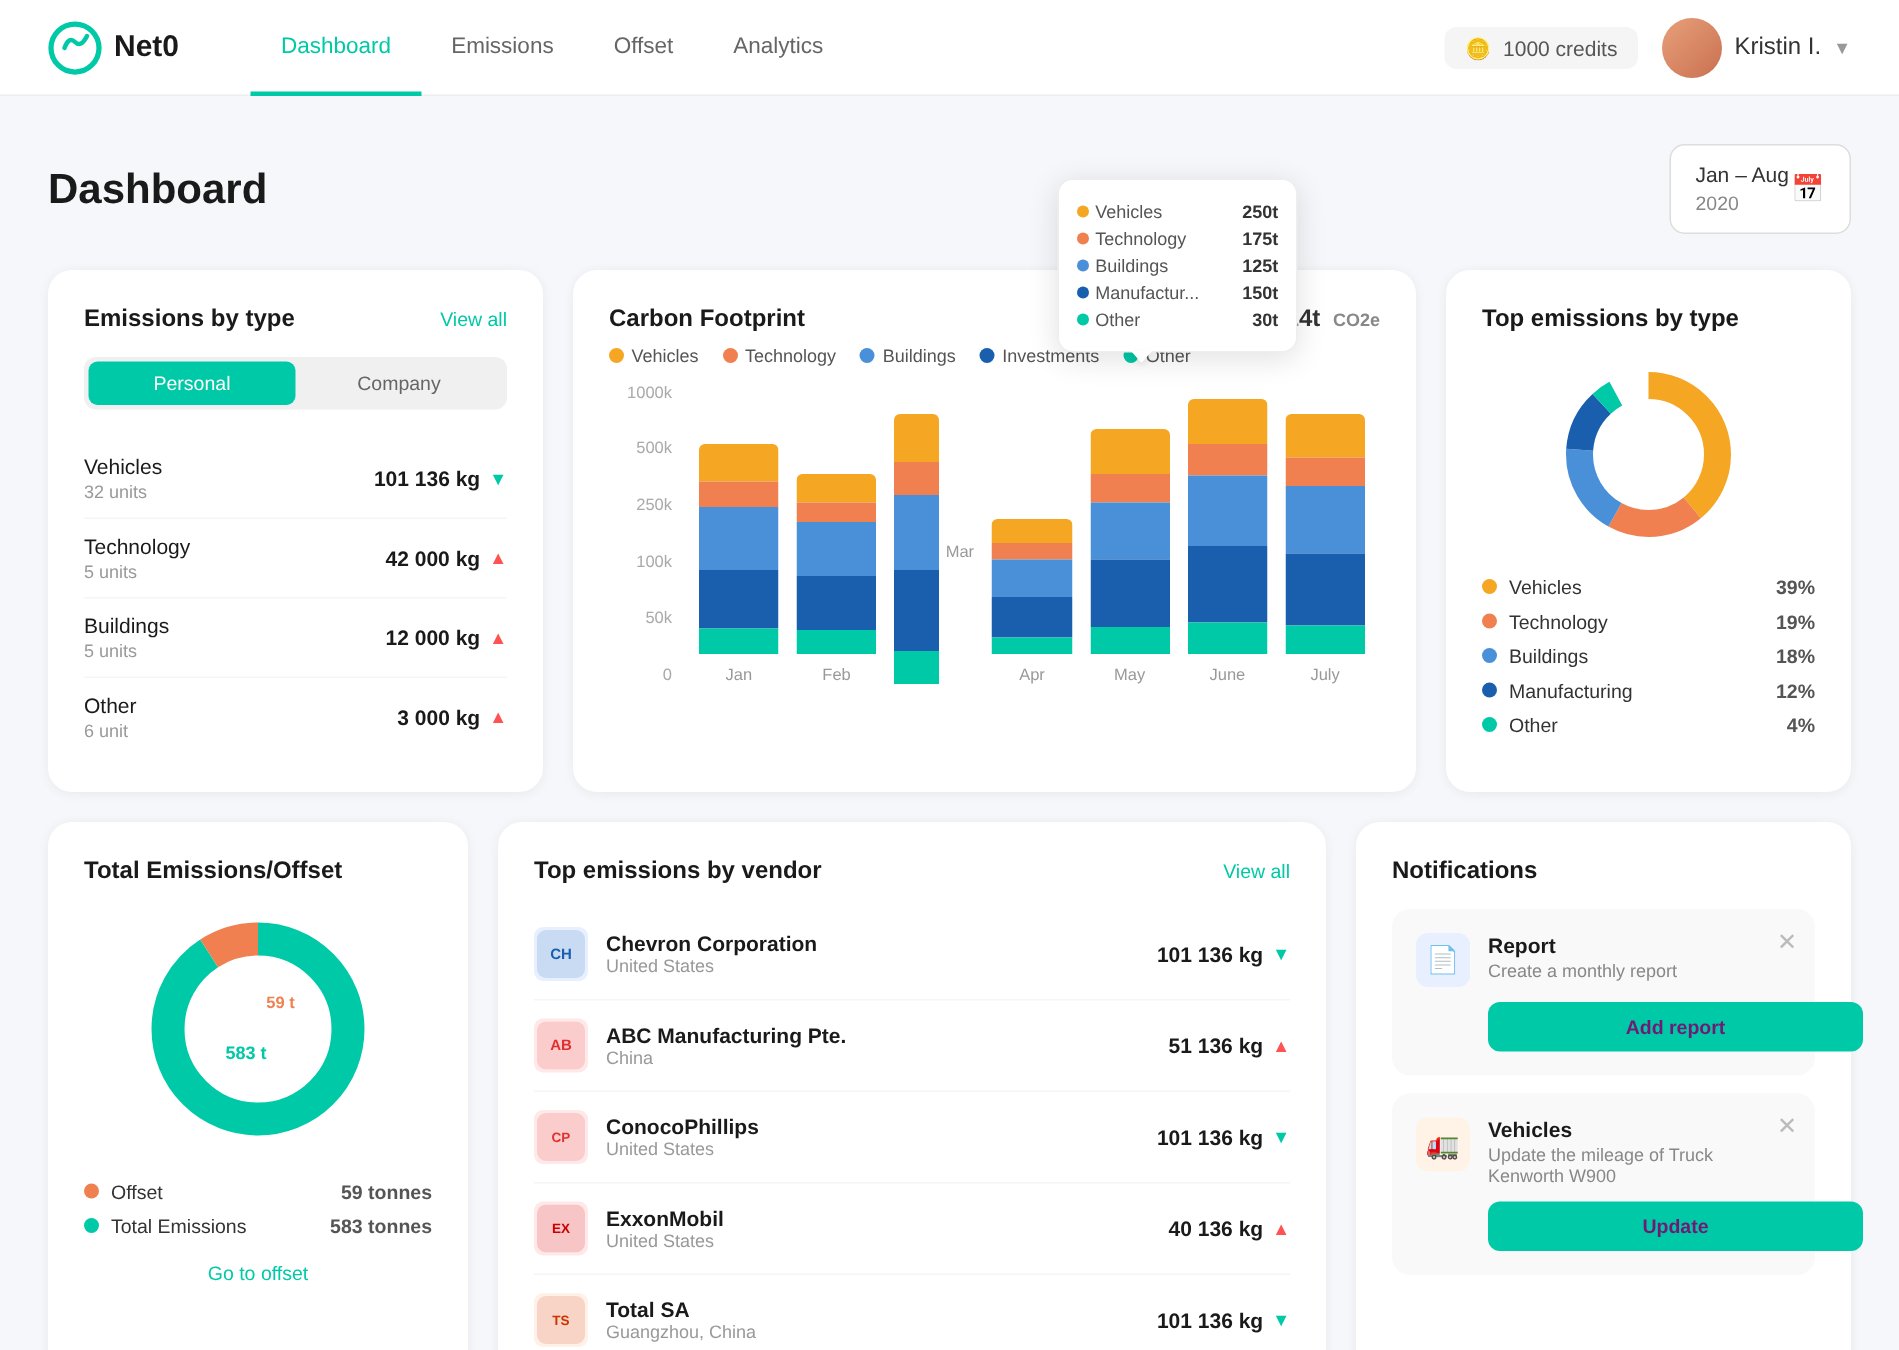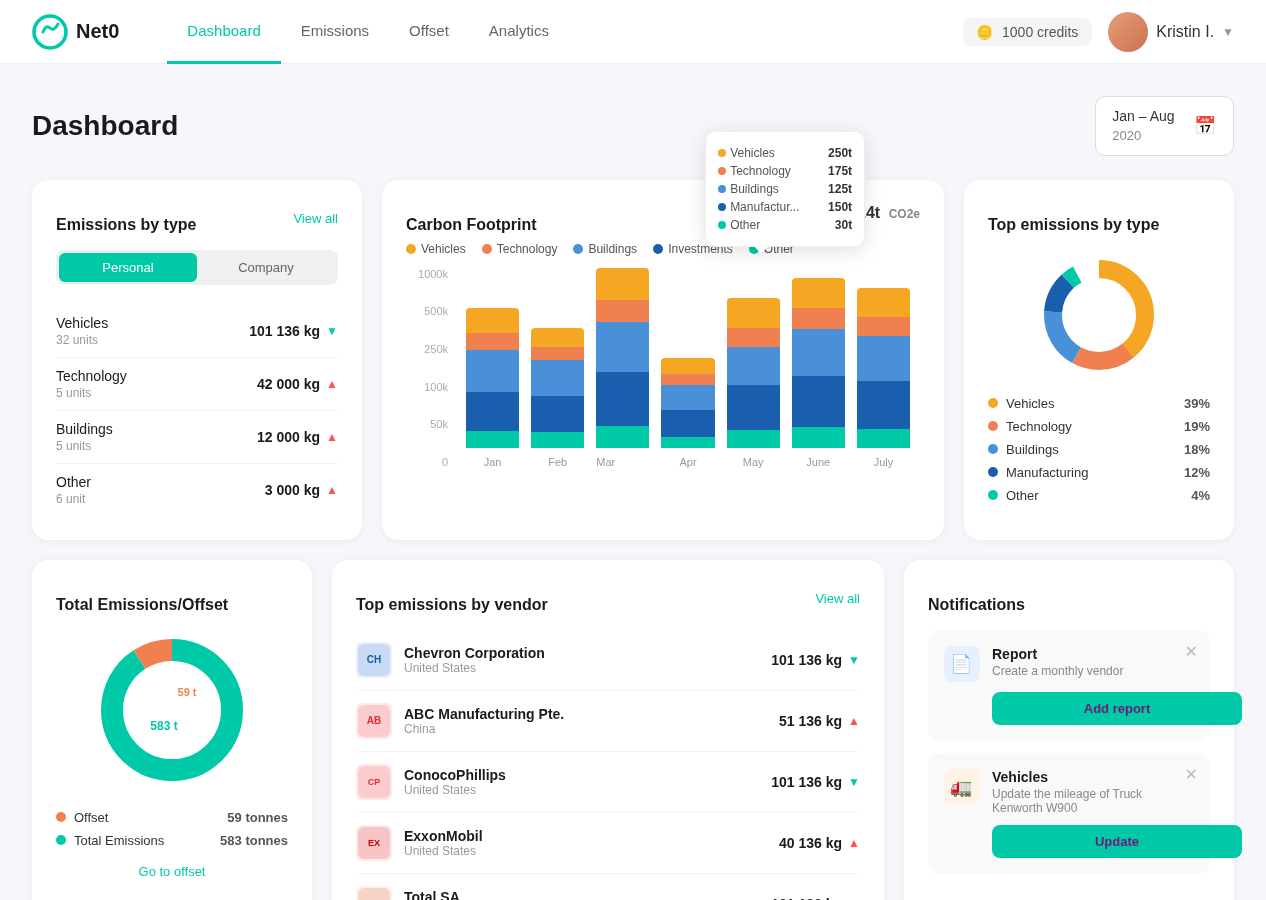--- a/index.html
+++ b/index.html
@@ -14,31 +14,31 @@
     .nav-link.active { color: #00c9a7; border-bottom: 3px solid #00c9a7; font-weight: 500; }
     .nav-right { display: flex; align-items: center; gap: 16px; margin-left: auto; }
     .credits { display: flex; align-items: center; gap: 8px; font-size: 14px; color: #555; background: #f5f5f5; padding: 6px 14px; border-radius: 8px; }
     .user-info { display: flex; align-items: center; gap: 8px; cursor: pointer; }
     .avatar-placeholder { width: 40px; height: 40px; border-radius: 50%; background: linear-gradient(135deg, #f0a070, #d4785a); }
 
     
     .main { padding: 32px; max-width: 1266px; }
     .page-header { display: flex; justify-content: space-between; align-items: center; margin-bottom: 24px; }
     .page-title { font-size: 28px; font-weight: 600; color: #1a1a1a; }
-    .date-picker { display: flex; align-items: center; gap: 20px; background: #fff; border: 1px solid #ddd; border-radius: 10px; padding: 10px 16px; font-size: 14px; color: #333; cursor: pointer; }
+    .date-picker { display: flex; align-items: center; gap: 2px; background: #fff; border: 1px solid #ddd; border-radius: 10px; padding: 10px 16px; font-size: 14px; color: #333; cursor: pointer; }
 
     
     .top-grid { display: grid; grid-template-columns: 330px 1fr 270px; gap: 20px; margin-bottom: 20px; }
     .bottom-grid { display: grid; grid-template-columns: 280px 1fr 330px; gap: 20px; }
 
     .card { background: #fff; border-radius: 16px; padding: 24px; box-shadow: 0 1px 8px rgba(0,0,0,0.06); }
 
     
     .card-header { display: flex; justify-content: space-between; align-items: center; margin-bottom: 16px; }
-    .card-title { font-size: 16px; font-weight: 600; color: #1a1a1a; margin-top: 12px; }
+    .card-title { font-size: 16px; font-weight: 600; color: #1a1a1a; }
     .view-all-link { font-size: 13px; color: #00c9a7; cursor: pointer; font-weight: 500; }
 
     .toggle-group { display: flex; background: #f0f0f0; border-radius: 8px; padding: 3px; margin-bottom: 20px; }
     .toggle-btn { flex: 1; padding: 7px 12px; border: none; background: transparent; border-radius: 6px; font-size: 13px; cursor: pointer; color: #666; }
     .toggle-btn.active { background: #00c9a7; color: #fff; font-weight: 500; }
 
     .emission-item { display: flex; align-items: center; justify-content: space-between; padding: 10px 0; border-bottom: 1px solid #f5f5f5; }
     .emission-item:last-child { border-bottom: none; }
     .emission-label { font-size: 14px; font-weight: 500; color: #1a1a1a; }
     .emission-sub { font-size: 12px; color: #999; margin-top: 2px; }
@@ -260,21 +260,21 @@
               <div style="width:100%;display:flex;flex-direction:column;border-radius:4px 4px 0 0;overflow:hidden;height:120px;">
                 <div style="background:#f5a623;height:16%;"></div>
                 <div style="background:#f08050;height:11%;"></div>
                 <div style="background:#4a90d9;height:30%;"></div>
                 <div style="background:#1a5fad;height:30%;"></div>
                 <div style="background:#00c9a7;height:13%;"></div>
               </div>
               <span style="font-size:11px;color:#999;margin-top:4px;">Feb</span>
             </div>
 
-            <div class="bar-group" style="flex:1;display:flex;flex-direction:column;align-items:flex-start;">
+            <div class="bar-group" style="flex:1;display:flex;flex-direction:row;align-items:center;">
               <div style="width:100%;display:flex;flex-direction:column;border-radius:4px 4px 0 0;overflow:hidden;height:180px;">
                 <div style="background:#f5a623;height:18%;"></div>
                 <div style="background:#f08050;height:12%;"></div>
                 <div style="background:#4a90d9;height:28%;"></div>
                 <div style="background:#1a5fad;height:30%;"></div>
                 <div style="background:#00c9a7;height:12%;"></div>
               </div>
               <span style="font-size:11px;color:#999;margin-top:4px;">Mar</span>
             </div>
 
@@ -547,21 +547,21 @@
       <div class="card-header">
         <span class="card-title">Notifications</span>
       </div>
 
       <div class="notif-item">
         <span class="notif-close">✕</span>
         <div class="notif-top">
           <div class="notif-icon report">📄</div>
           <div>
             <div class="notif-title">Report</div>
-            <div class="notif-desc">Create a monthly vendor</div>
+            <div class="notif-desc">Create a monthly report</div>
           </div>
         </div>
         <button class="notif-btn">Add report</button>
       </div>
 
       <div class="notif-item">
         <span class="notif-close">✕</span>
         <div class="notif-top">
           <div class="notif-icon vehicle">🚛</div>
           <div>

